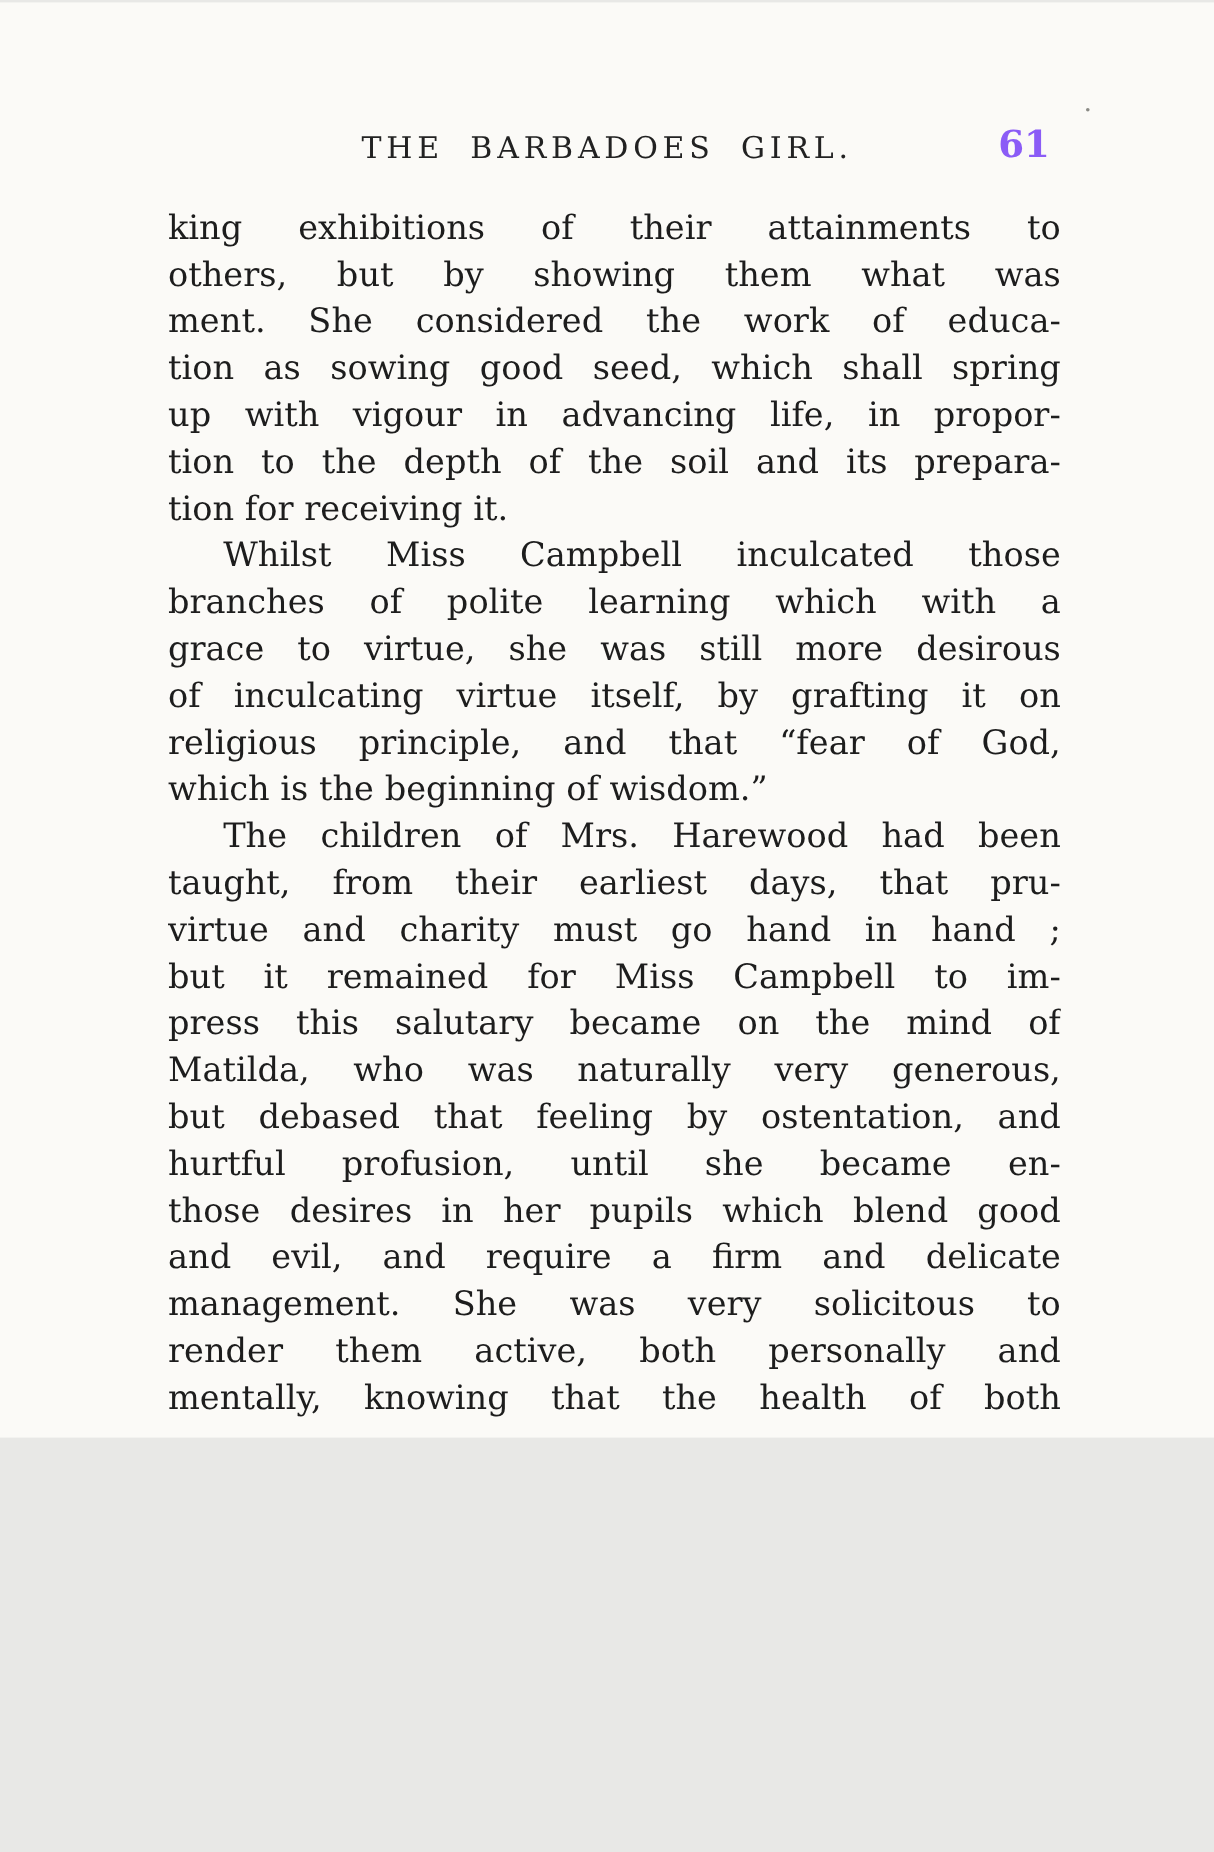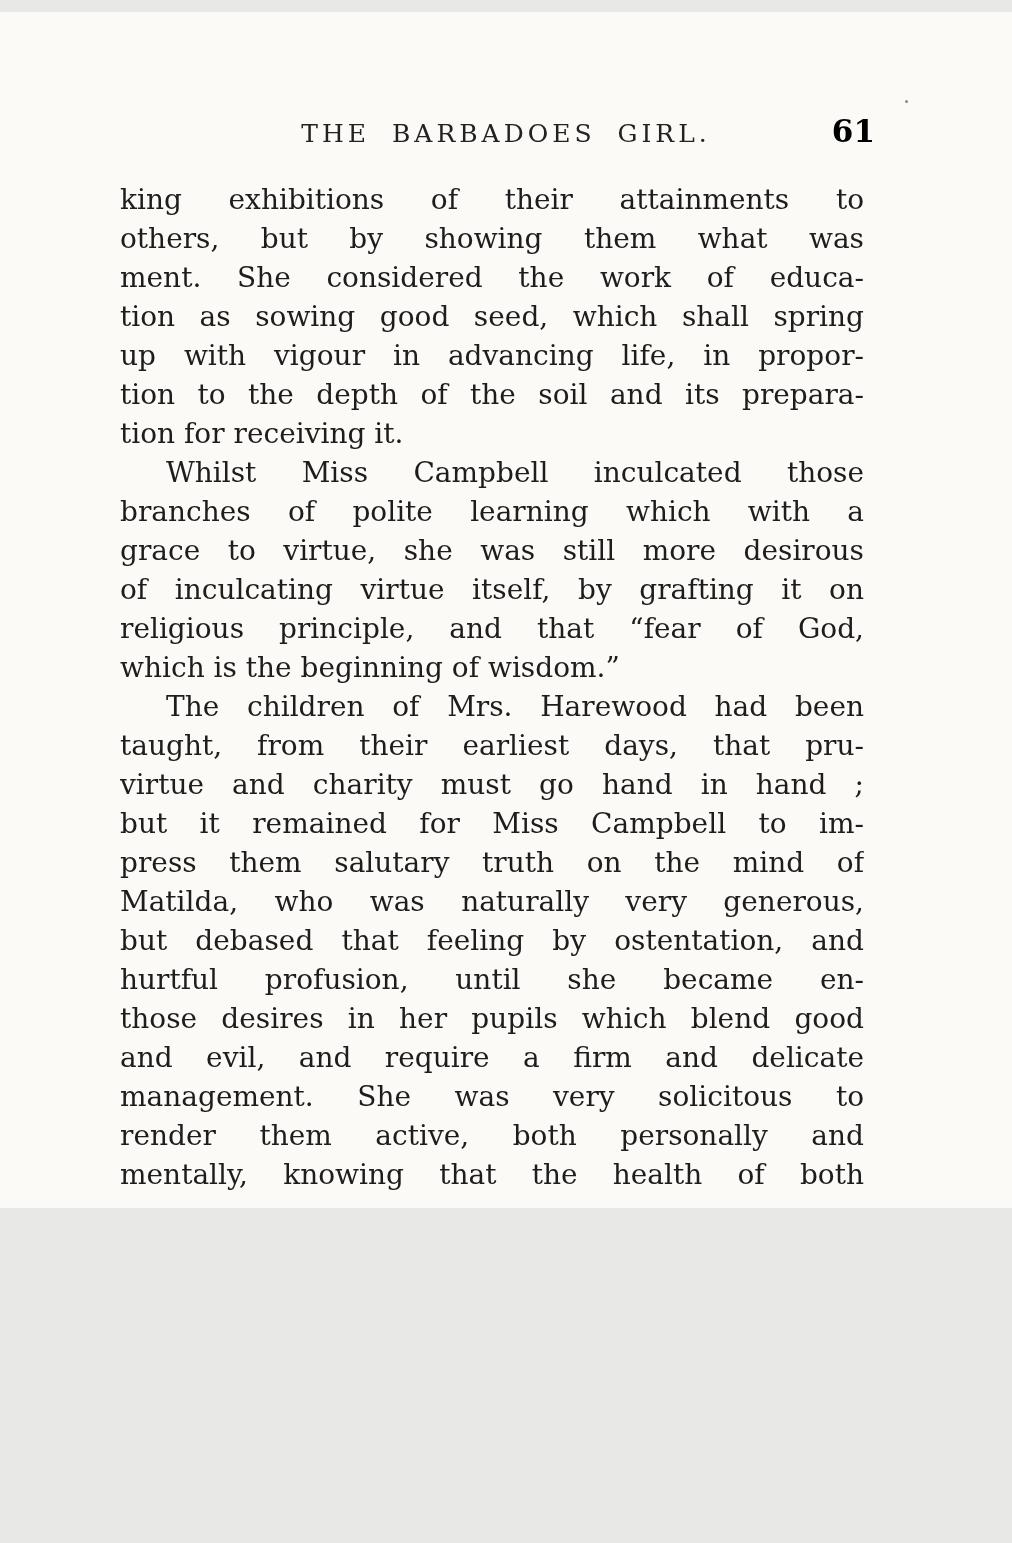--- a/index.html
+++ b/index.html
@@ -4,21 +4,21 @@
 <style>
   html, body {
     margin: 0;
     padding: 0;
     background: #e8e8e6;
   }
   .page {
     position: relative;
     width: 1012px;
     height: 1196px;
-    margin: 12px auto;
+    margin: 2px auto;
     background: #fbfaf7;
     color: #1d1d1d;
     font-family: "DejaVu Serif", "Liberation Serif", serif;
     overflow: hidden;
   }
   .running-header {
     position: absolute;
     top: 101px;
     left: 0;
     width: 100%;
@@ -34,26 +34,26 @@
     letter-spacing: 4px;
     word-spacing: 10px;
     color: #222;
   }
   .page-number {
     position: absolute;
     top: 0;
     right: 137px;
     font-size: 31px;
     font-weight: bold;
-    color: #000000;
+    color: #8b5cf6;
   }
   .text-block {
     position: absolute;
     top: 168px;
-    left: 120px;
+    left: 140px;
     width: 744px;
     font-size: 28px;
   }
   .para {
     margin: 0;
     padding: 0;
   }
   .line {
     height: 39px;
     line-height: 39px;
@@ -126,21 +126,21 @@
       <div class="line">of inculcating virtue itself, by grafting it on</div>
       <div class="line">religious principle, and that “fear of God,</div>
       <div class="line last">which is the beginning of wisdom.”</div>
     </div>
 
     <div class="para">
       <div class="line indent">The children of Mrs. Harewood had been</div>
       <div class="line">taught, from their earliest days, that pru-</div>
       <div class="line">virtue and charity must go hand in hand ;</div>
       <div class="line">but it remained for Miss Campbell to im-</div>
-      <div class="line">press them salutary truth on the mind of</div>
+      <div class="line">press this salutary became on the mind of</div>
       <div class="line">Matilda, who was naturally very generous,</div>
       <div class="line">but debased that feeling by ostentation, and</div>
       <div class="line">hurtful profusion, until she became en-</div>
       <div class="line">those desires in her pupils which blend good</div>
       <div class="line">and evil, and require a firm and delicate</div>
       <div class="line">management.  She was very solicitous to</div>
       <div class="line">render them active, both personally and</div>
       <div class="line">mentally, knowing that the health of both</div>
     </div>
 

